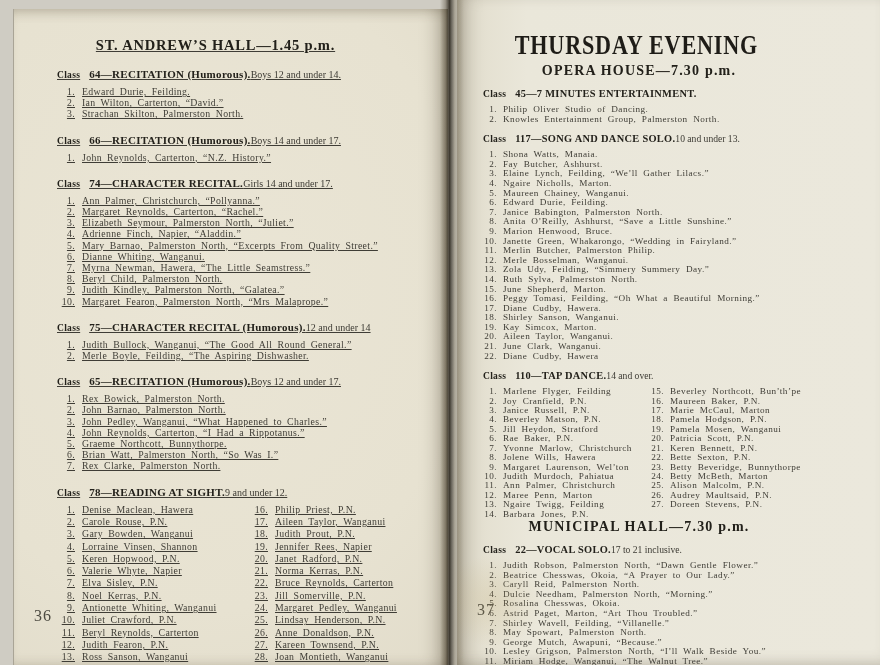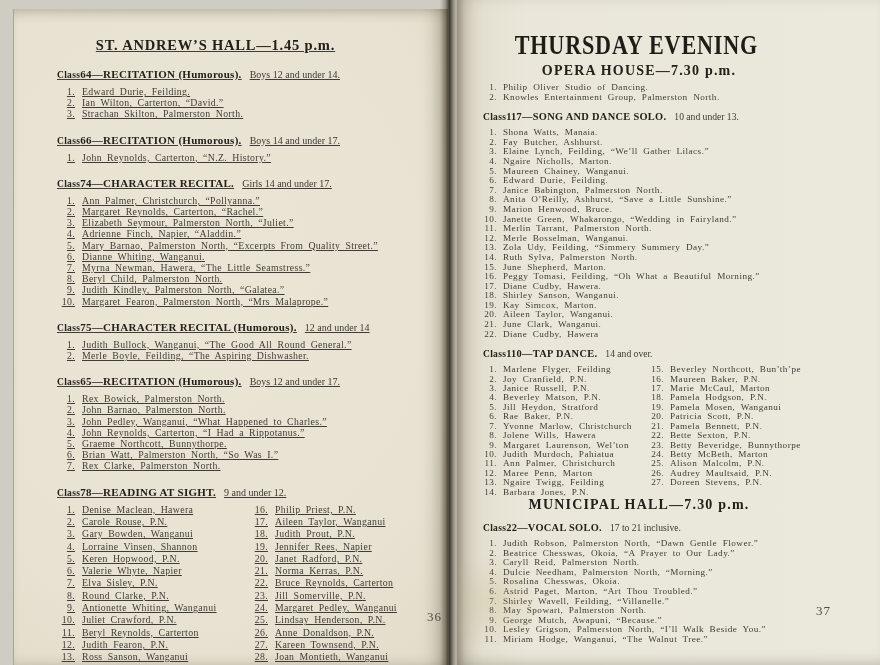--- a/index.html
+++ b/index.html
@@ -42,24 +42,24 @@
   }
   .venue-header{text-align:center;font-weight:bold;color:#22201a;white-space:nowrap;}
   #page-left .venue-header{font-size:14.5px;letter-spacing:.8px;margin:0 58px 4px 0;}
   #page-right .venue-header{font-size:14px;letter-spacing:1.2px;margin:0 46px 2px 0;}
 
   
   .class-section{margin-top:10px;}
   #page-right .class-section{margin-top:4px;}
   .class-head{white-space:nowrap;color:#23211b;}
   .cword{font-weight:bold;font-size:9.5px;letter-spacing:.3px;}
-  .ctitle{font-weight:bold;letter-spacing:.3px;}
+  .ctitle{font-weight:bold;margin-left:9px;letter-spacing:.3px;}
   #page-left .ctitle{font-size:11px;}
   #page-right .ctitle{font-size:10.4px;}
-  .cnote{margin-left:8px;font-size:10px;color:#3c3a33;}
+  .cnote{margin-left:0;font-size:10px;color:#3c3a33;}
   #page-right .cnote{font-size:9.6px;}
 
   
   .entries{margin-top:4px;}
   .entry{display:flex;align-items:baseline;}
   #page-left .entry{font-size:9.8px;line-height:11.2px;letter-spacing:.35px;word-spacing:2.4px;}
   #page-right .entry{font-size:9.2px;line-height:9.6px;letter-spacing:.45px;word-spacing:2.8px;}
   .entry .num{flex:0 0 18px;text-align:right;margin-right:7px;}
   #page-right .entry .num{flex:0 0 14px;margin-right:6px;}
   .entry .txt{flex:1;white-space:nowrap;overflow:hidden;}
@@ -67,21 +67,21 @@
   
   .entries.cols{display:flex;}
   .col{min-width:0;}
   #page-left .col.c1{width:193px;flex:0 0 193px;}
   #page-right .col.c1{width:167px;flex:0 0 167px;}
   .col.c2{flex:1;}
   #page-left .cols .entry{line-height:12.3px;}
   #page-right .cols .entry{line-height:9.4px;}
 
   
-  .pagenum{position:absolute;text-align:right;font-size:13px;letter-spacing:1px;color:#4c4a41;}
+  .pagenum{position:absolute;text-align:left;font-size:16px;letter-spacing:1px;color:#4c4a41;padding-left:20px;}
   #page-left .pagenum{left:0;right:6px;bottom:44px;}
   #page-right .pagenum{left:0;right:49px;bottom:46px;}
 </style>
 </head>
 <body>
 
 <div class="book">
   <div class="page" id="page-left">
     <div class="content">
         <div class="venue-header"><span class="htxt">ST. ANDREW’S HALL—1.45 p.m.</span></div>
@@ -229,21 +229,21 @@
               <div class="entry">
                 <span class="num">6.</span>
                 <span class="txt">Valerie Whyte, Napier</span>
               </div>
               <div class="entry">
                 <span class="num">7.</span>
                 <span class="txt">Elva Sisley, P.N.</span>
               </div>
               <div class="entry">
                 <span class="num">8.</span>
-                <span class="txt">Round Clarke, P.N.</span>
+                <span class="txt">Noel Kerras, P.N.</span>
               </div>
               <div class="entry">
                 <span class="num">9.</span>
                 <span class="txt">Antionette Whiting, Wanganui</span>
               </div>
               <div class="entry">
                 <span class="num">10.</span>
                 <span class="txt">Juliet Crawford, P.N.</span>
               </div>
               <div class="entry">
@@ -325,20 +325,21 @@
         </section>
       </div>
     <div class="pagenum">36</div>
   </div>
   <div class="gutter"></div>
   <div class="page" id="page-right">
     <div class="content">
         <div class="day-header"><span class="htxt">THURSDAY EVENING</span></div>
         <div class="venue-header"><span class="htxt">OPERA HOUSE—7.30 p.m.</span></div>
         <section class="class-section">
+          <div class="class-head"><span class="cword">Class</span><span class="ctitle">45—7 MINUTES ENTERTAINMENT.</span></div>
           <div class="entries">
             <div class="entry">
               <span class="num">1.</span>
               <span class="txt">Philip Oliver Studio of Dancing.</span>
             </div>
             <div class="entry">
               <span class="num">2.</span>
               <span class="txt">Knowles Entertainment Group, Palmerston North.</span>
             </div>
           </div>
@@ -381,21 +382,21 @@
             <div class="entry">
               <span class="num">9.</span>
               <span class="txt">Marion Henwood, Bruce.</span>
             </div>
             <div class="entry">
               <span class="num">10.</span>
               <span class="txt">Janette Green, Whakarongo, “Wedding in Fairyland.”</span>
             </div>
             <div class="entry">
               <span class="num">11.</span>
-              <span class="txt">Merlin Tarrant, Palmerston North.</span>
+              <span class="txt">Merlin Butcher, Palmerston Philip.</span>
             </div>
             <div class="entry">
               <span class="num">12.</span>
               <span class="txt">Merle Bosselman, Wanganui.</span>
             </div>
             <div class="entry">
               <span class="num">13.</span>
               <span class="txt">Zola Udy, Feilding, “Simmery Summery Day.”</span>
             </div>
             <div class="entry">
@@ -517,21 +518,21 @@
               <div class="entry">
                 <span class="num">19.</span>
                 <span class="txt">Pamela Mosen, Wanganui</span>
               </div>
               <div class="entry">
                 <span class="num">20.</span>
                 <span class="txt">Patricia Scott, P.N.</span>
               </div>
               <div class="entry">
                 <span class="num">21.</span>
-                <span class="txt">Pamela Bennett, P.N.</span>
+                <span class="txt">Keren Bennett, P.N.</span>
               </div>
               <div class="entry">
                 <span class="num">22.</span>
                 <span class="txt">Bette Sexton, P.N.</span>
               </div>
               <div class="entry">
                 <span class="num">23.</span>
                 <span class="txt">Betty Beveridge, Bunnythorpe</span>
               </div>
               <div class="entry">

